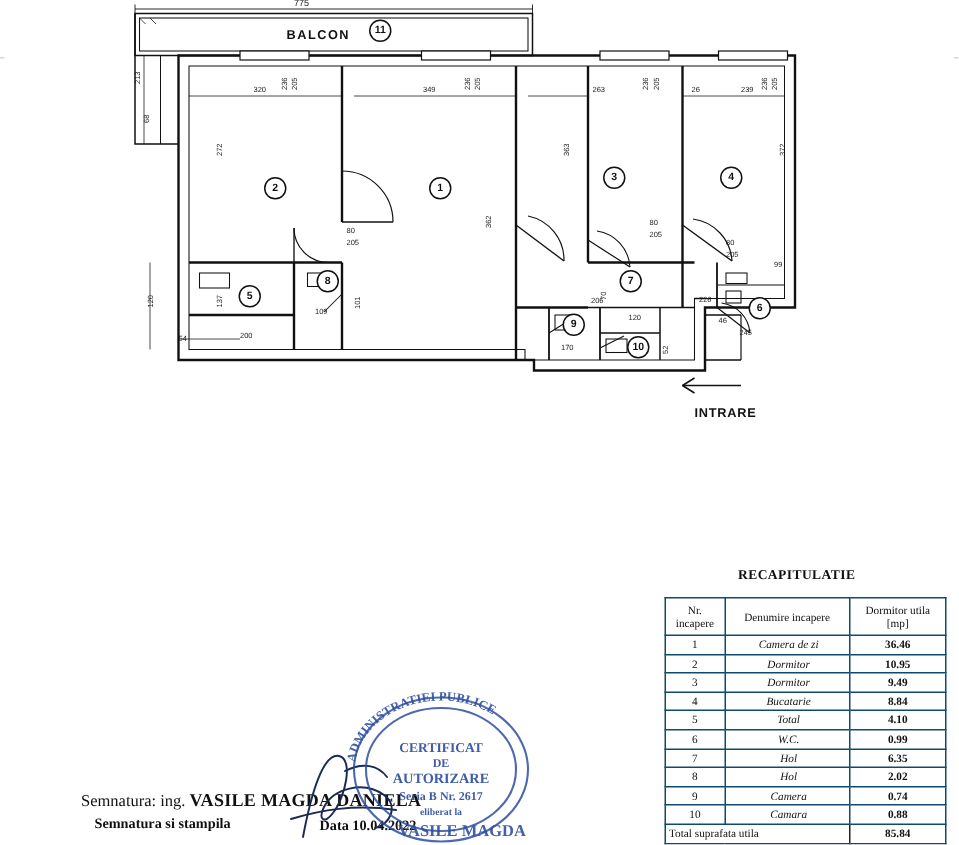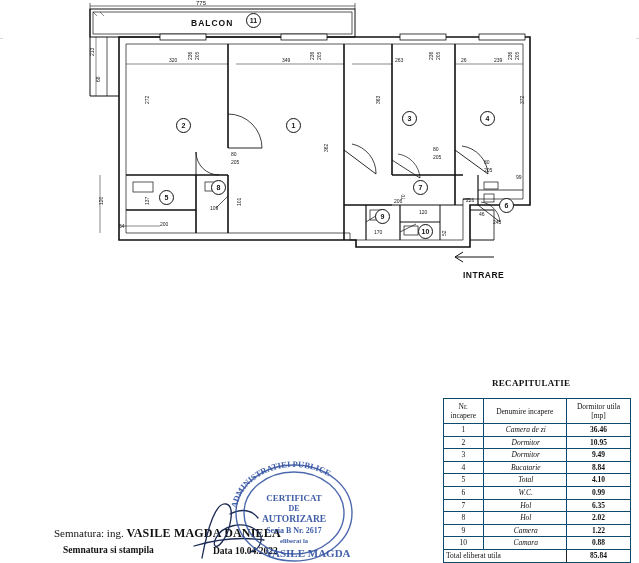--- a/index.html
+++ b/index.html
@@ -373,29 +373,29 @@
         <td class="c3">6.35</td>
       </tr>
       <tr>
         <td class="c1">8</td>
         <td class="c2">Hol</td>
         <td class="c3">2.02</td>
       </tr>
       <tr>
         <td class="c1">9</td>
         <td class="c2">Camera</td>
-        <td class="c3">1.22</td>
+        <td class="c3">0.74</td>
       </tr>
       <tr>
         <td class="c1">10</td>
         <td class="c2">Camara</td>
         <td class="c3">0.88</td>
       </tr>
       <tr class="total">
-        <td class="c1 tlabel" colspan="2" style="width:120px;text-align:left;">Total eliberat utila</td>
+        <td class="c1 tlabel" colspan="2" style="width:120px;text-align:left;">Total suprafata utila</td>
         <td class="c3">85.84</td>
       </tr>
     </tbody>
   </table>
 
   <div class="exec-line">
     <span>Semnatura: ing. </span><span class="bold-name">VASILE MAGDA DANIELA</span>
   </div>
   <div class="sig-line">Semnatura si stampila</div>
   <div class="data-line">Data 10.04.2022</div>

